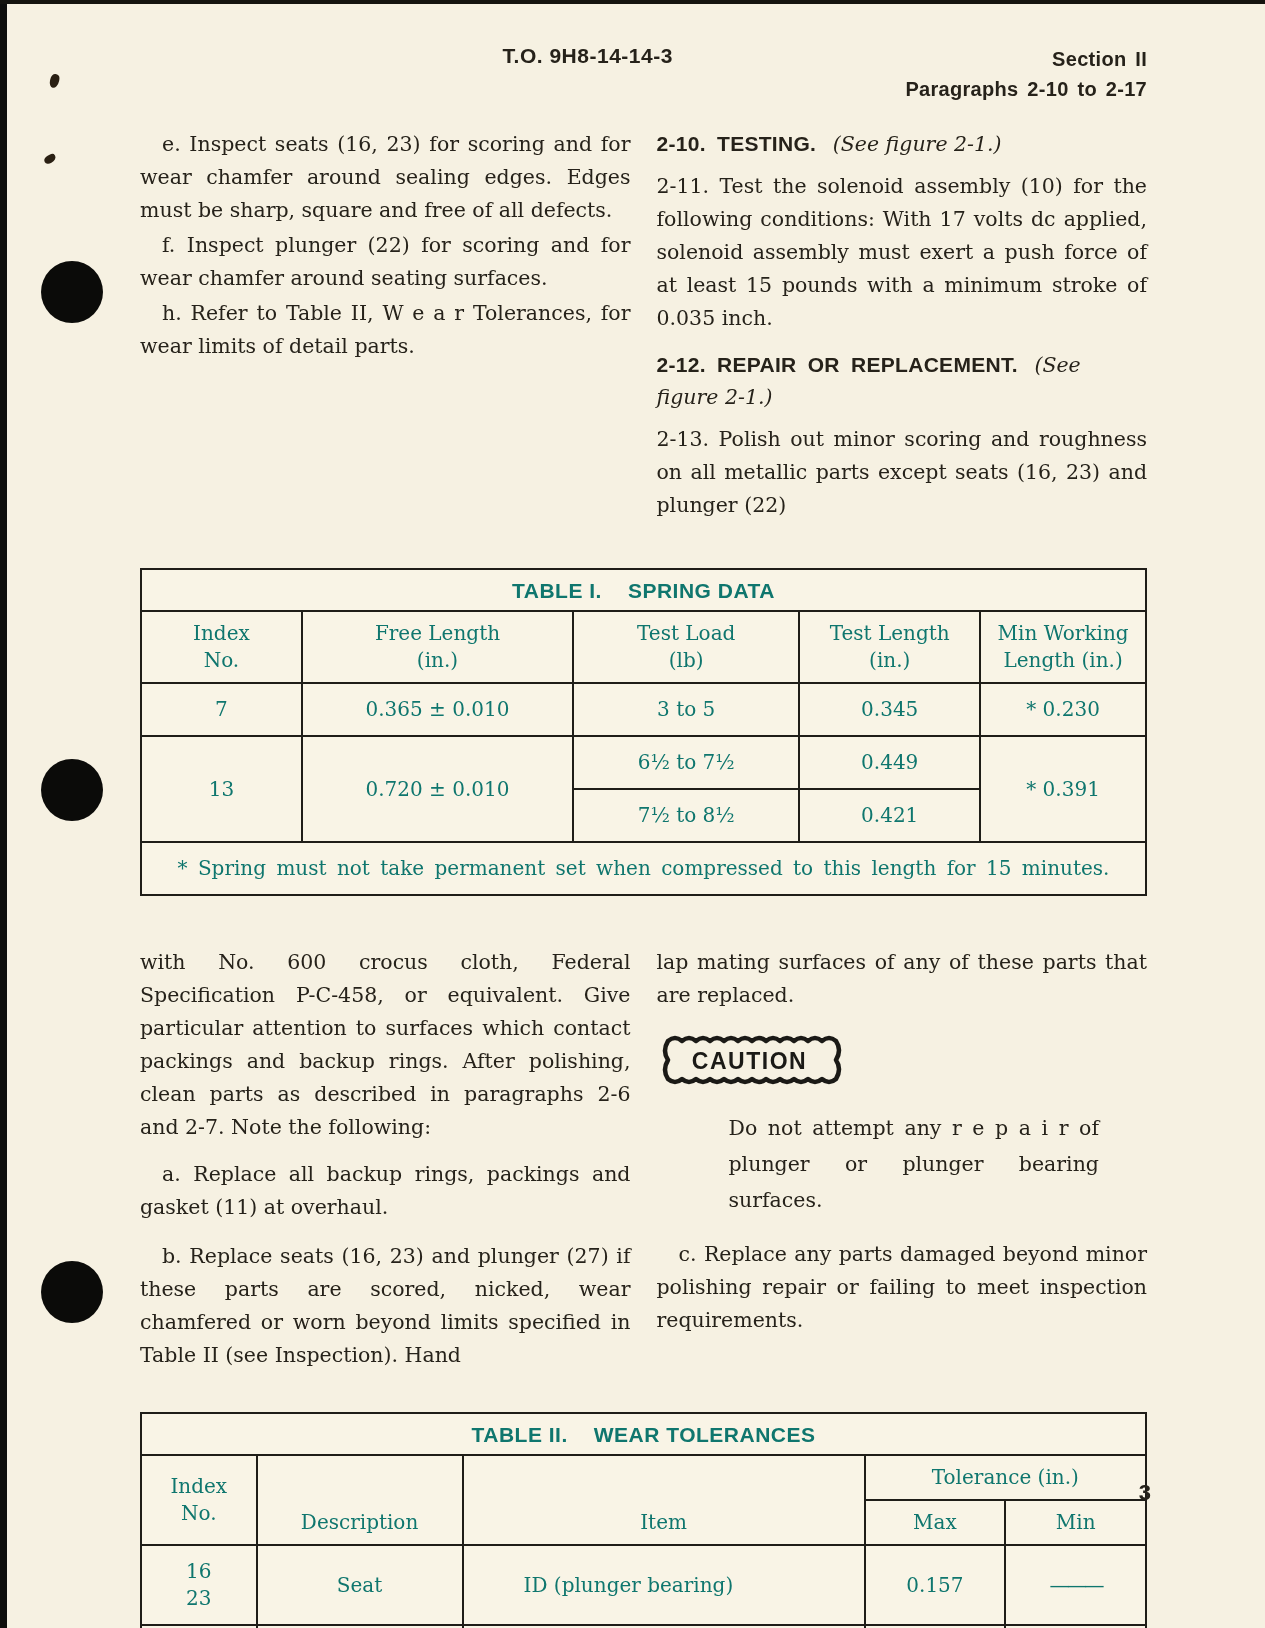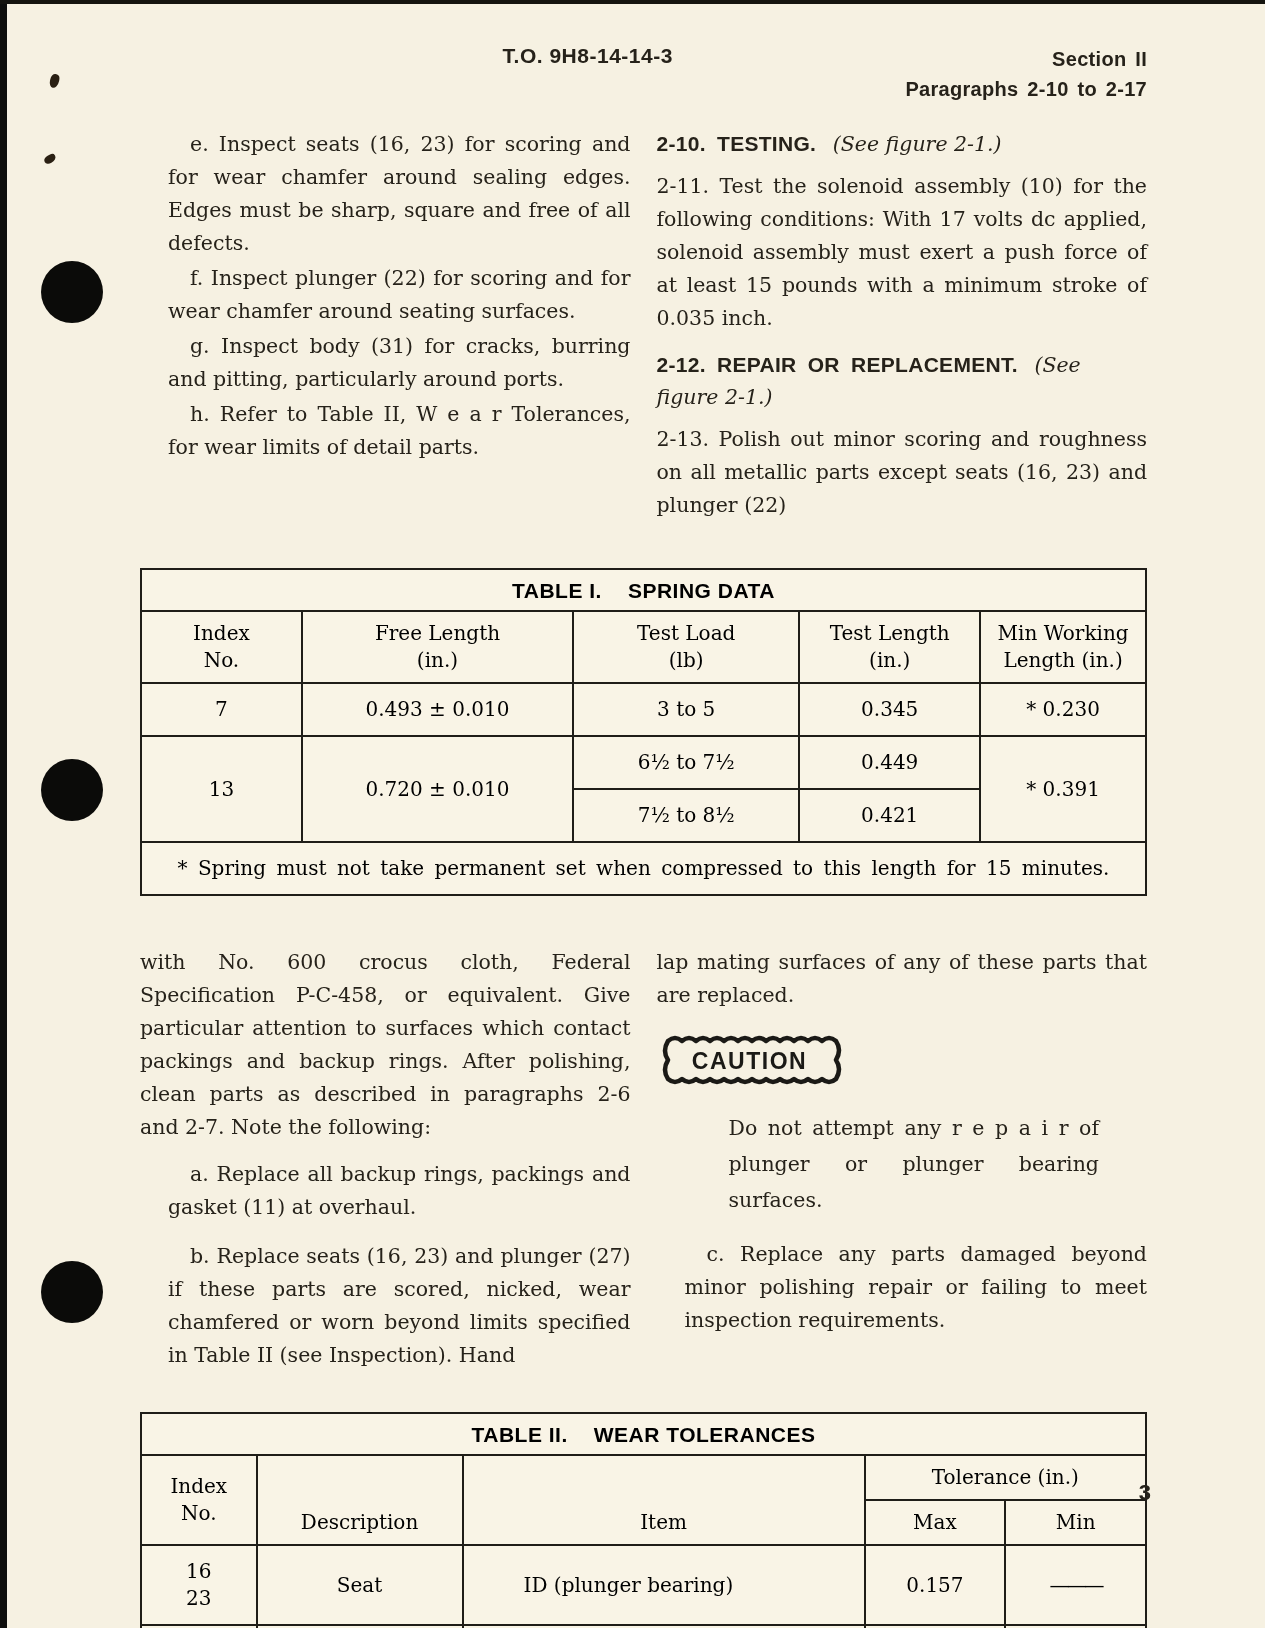--- a/index.html
+++ b/index.html
@@ -41,21 +41,21 @@
   .cols { display:flex; gap:26px; }
   .col { flex:1; min-width:0; }
   .sec1 { margin-top:24px; }
   .sec2 { margin-top:50px; }
 
   p.body {
     margin:0 0 14px 0;
     font-size:20.5px; line-height:33px;
     text-align:justify;
   }
-  p.body.ind { text-indent:22px; margin-bottom:2px;margin-left:28px; }
+  p.body.ind { text-indent:22px; margin-bottom:2px; }
   p.body.tight { margin-bottom:12px; }
 
   .shead {
     margin:14px 0 10px 0;
     font-size:20.5px; line-height:32px;
   }
   .shead .lbl {
     font-family:"Liberation Sans", sans-serif; font-weight:bold;
     font-size:21px; letter-spacing:0.3px; word-spacing:5px;
   }
@@ -74,21 +74,21 @@
   }
   .caution-text {
     margin:6px 0 20px 0; padding:0 48px 0 72px;
     font-size:20.5px; line-height:36px; text-align:justify;
   }
 
   
   table.dt {
     width:100%; border-collapse:collapse; table-layout:fixed;
     background:#f9f4e6;
-    font-size:20px; color:#000000;
+    font-size:20px; color:#0f766e;
   }
   .t1 { margin-top:34px; }
   .t2 { margin-top:38px; }
   table.dt, table.dt th, table.dt td { border:2.5px solid #1f1d18; }
   table.dt .title-cell {
     font-family:"Liberation Sans", sans-serif; font-weight:bold;
     font-size:21px; letter-spacing:0.5px;
     text-align:center; padding:7px 0 6px 0;
   }
   table.dt .title-cell .tsp { margin-right:26px; }
@@ -131,21 +131,20 @@
       <div class="hdr-right">
         <div>Section II</div>
         <div>Paragraphs 2-10 to 2-17</div>
       </div>
     </div>
 
     <div class="cols sec1">
       <div class="col">
         <p class="body ind">e. Inspect seats (16, 23) for scoring and for wear chamfer around sealing edges. Edges must be sharp, square and free of all defects.</p>
         <p class="body ind">f. Inspect plunger (22) for scoring and for wear chamfer around seating surfaces.</p>
-        <p class="body ind">g. Inspect body (31) for cracks, burring and pitting, particularly around ports.</p>
         <p class="body ind">h. Refer to Table II, W e a r Tolerances, for wear limits of detail parts.</p>
       </div>
       <div class="col">
         <p class="shead first">
           <span class="lbl">2-10. TESTING.</span>
           <span class="note">(See figure 2-1.)</span>
         </p>
         <p class="body">2-11. Test the solenoid assembly (10) for the following conditions: With 17 volts dc applied, solenoid assembly must exert a push force of at least 15 pounds with a minimum stroke of 0.035 inch.</p>
         <p class="shead">
           <span class="lbl">2-12. REPAIR OR REPLACEMENT.</span>
@@ -186,21 +185,21 @@
               <span>Test Length</span>
               <span>(in.)</span>
             </th>
         <th class="two-line">
               <span>Min Working</span>
               <span>Length (in.)</span>
             </th>
       </tr>
       <tr>
         <td>7</td>
-        <td>0.493 ± 0.010</td>
+        <td>0.365 ± 0.010</td>
         <td>3 to 5</td>
         <td>0.345</td>
         <td>* 0.230</td>
       </tr>
       <tr>
         <td rowspan="2">13</td>
         <td rowspan="2">0.720 ± 0.010</td>
         <td>6½ to 7½</td>
         <td>0.449</td>
         <td rowspan="2">* 0.391</td>

